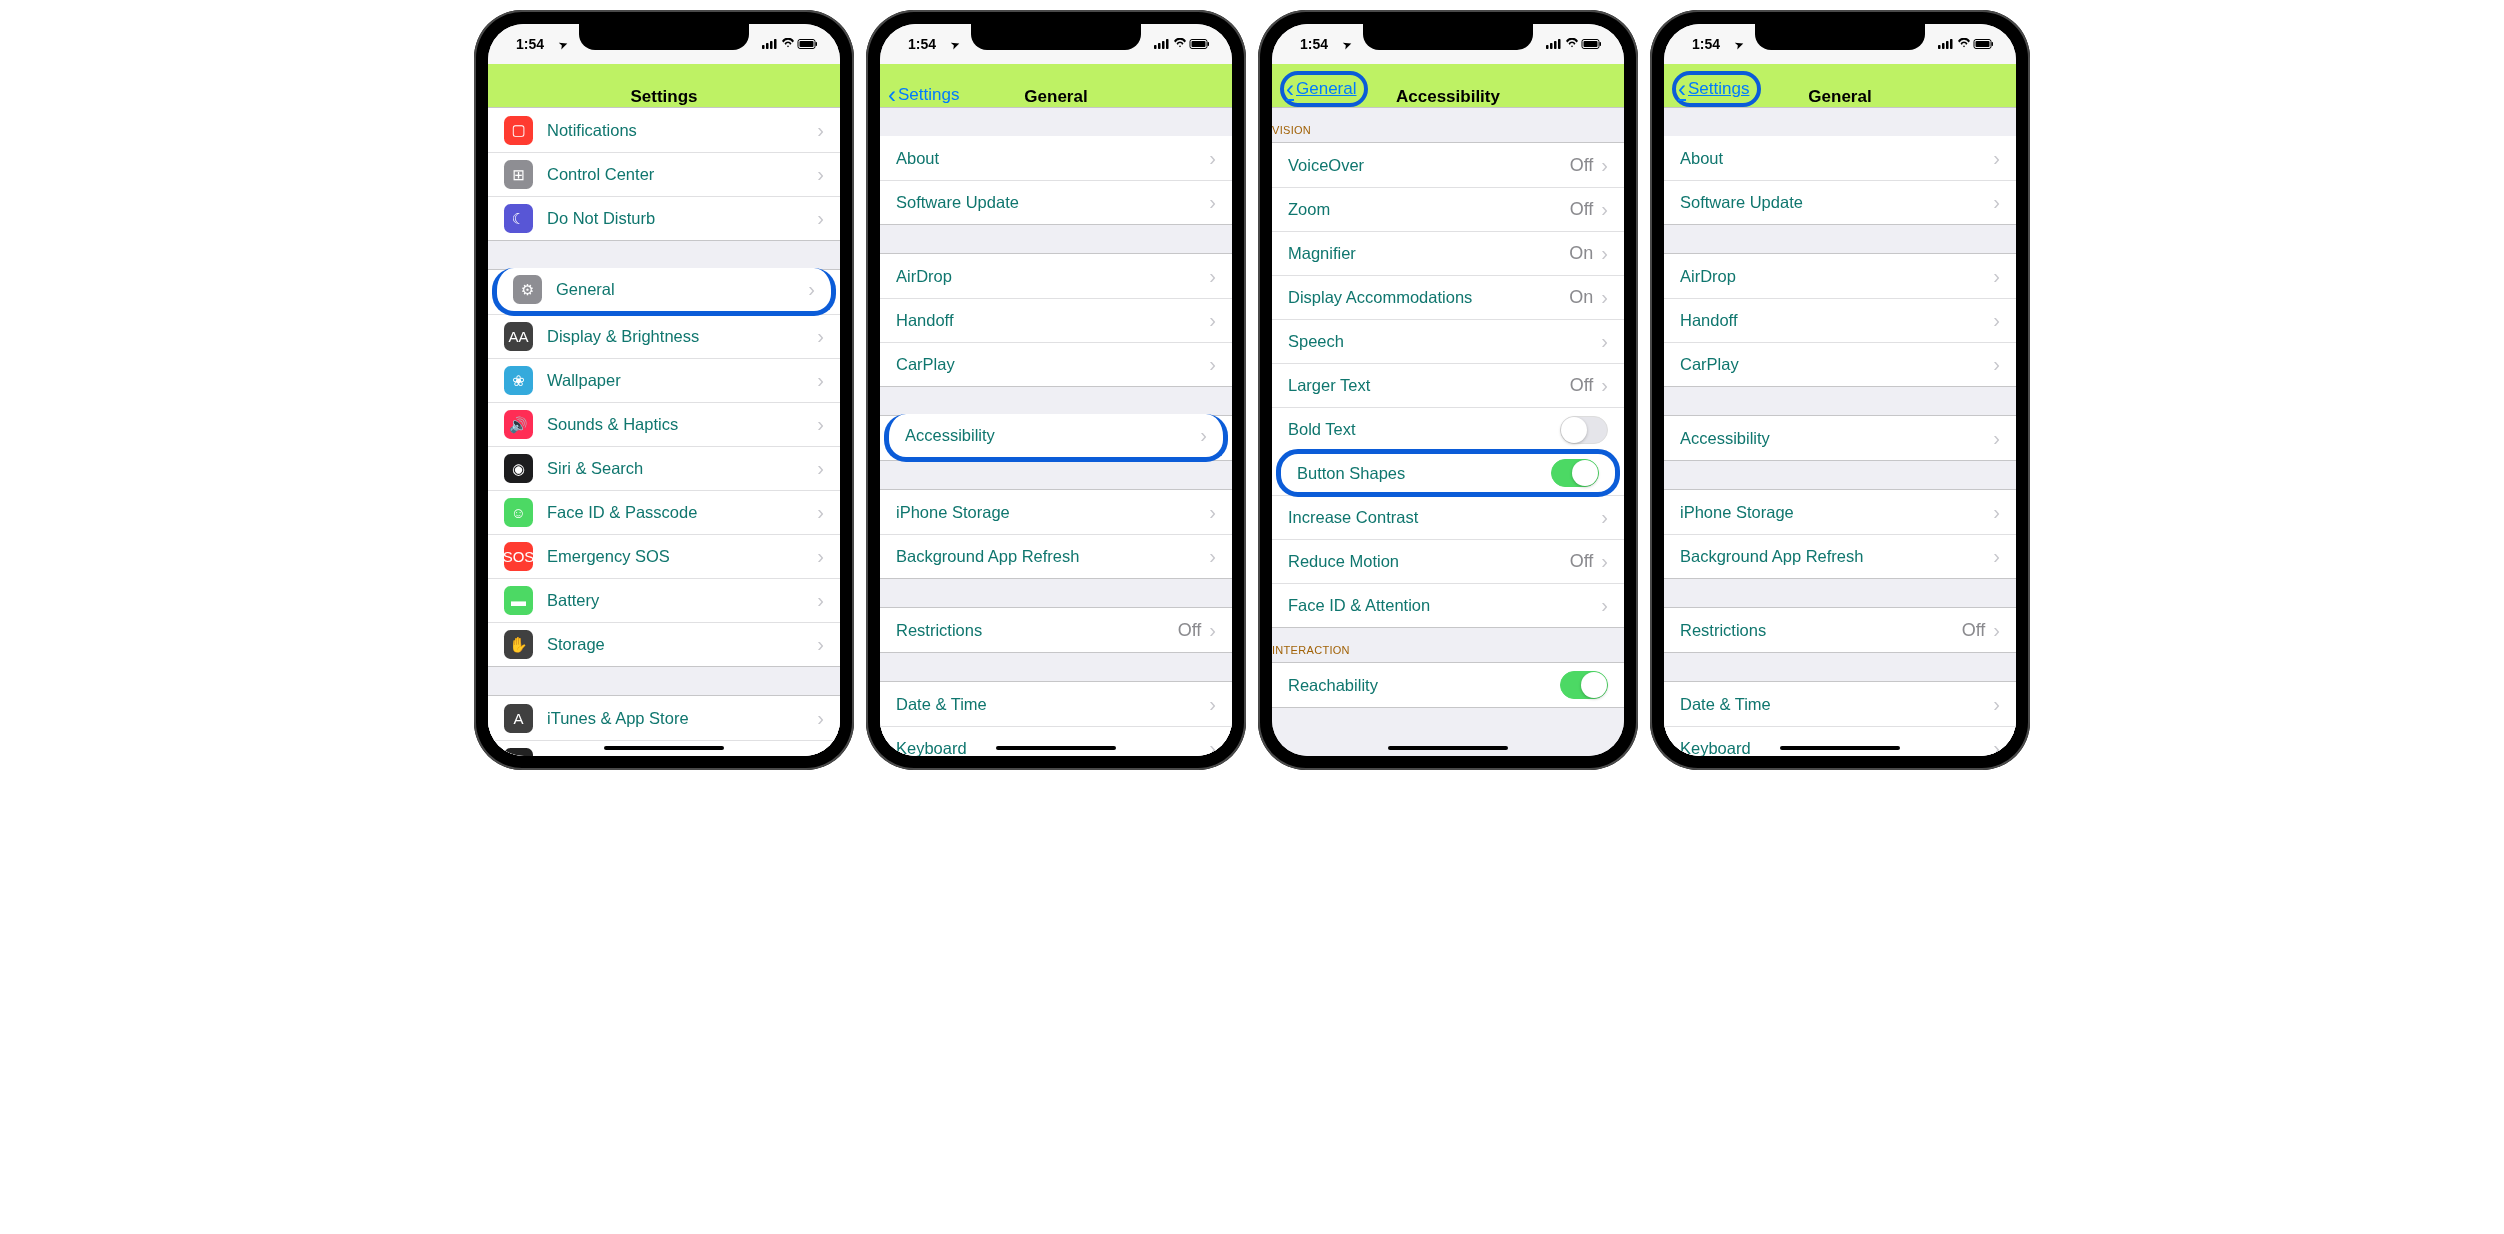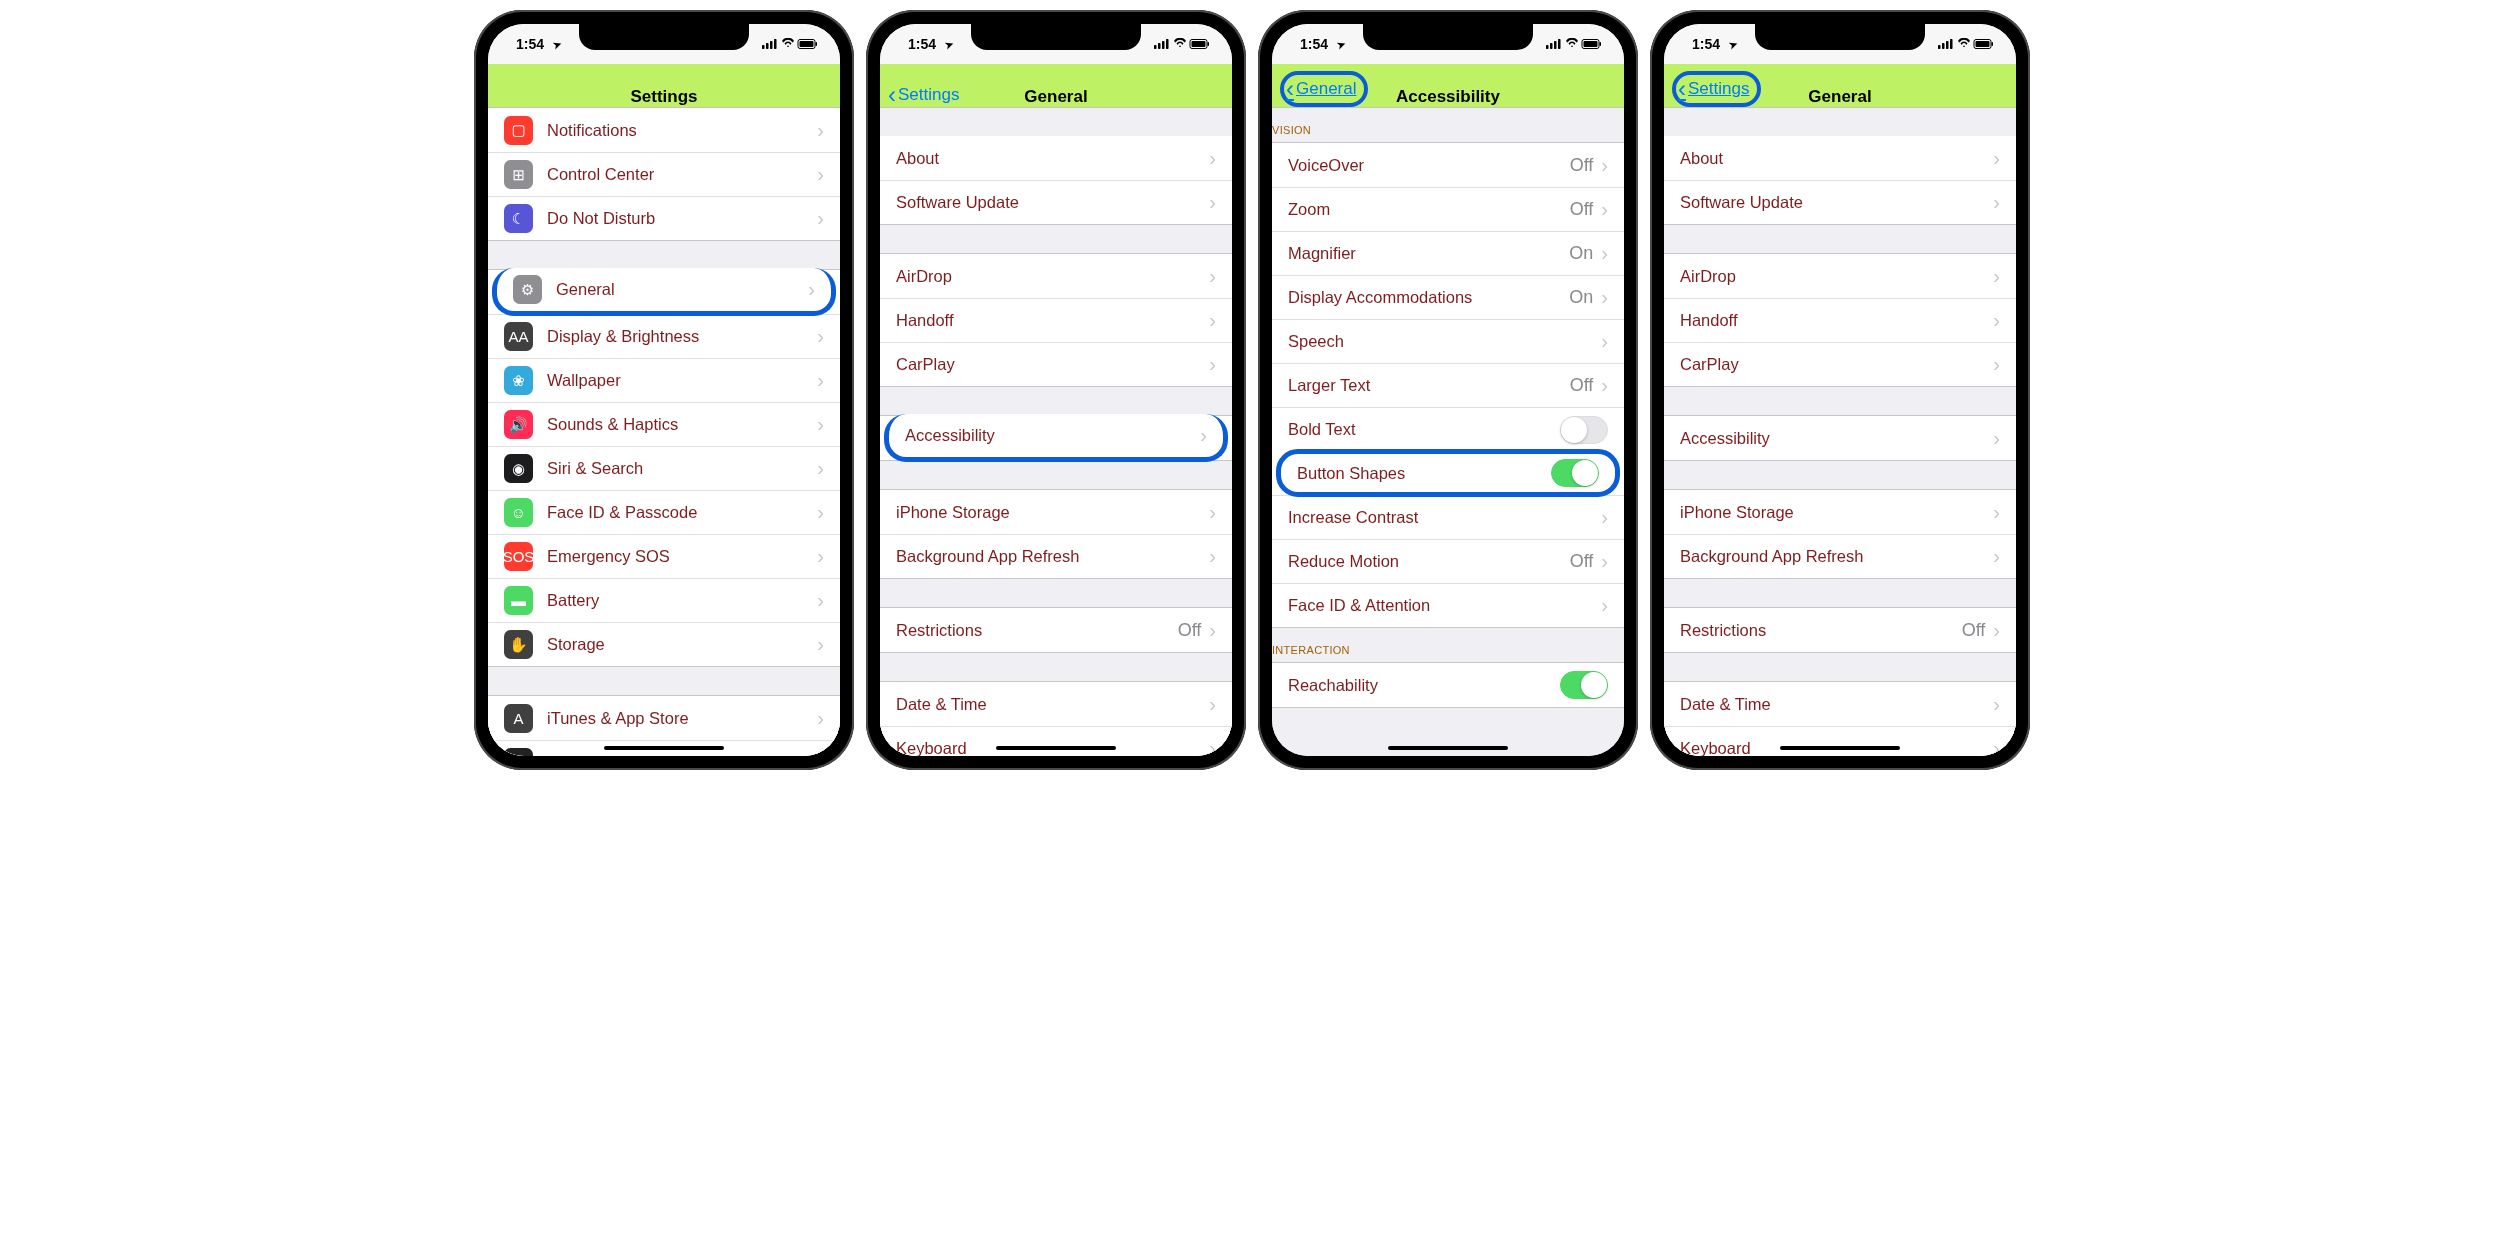--- a/index.html
+++ b/index.html
@@ -15,21 +15,21 @@
 }
 .notch {
   position: absolute; top: 0; left: 50%; transform: translateX(-50%);
   width: 170px; height: 26px; background: #000;
   border-bottom-left-radius: 16px; border-bottom-right-radius: 16px; z-index: 30;
 }
 .statusbar {
   height: 40px; display: flex; justify-content: space-between; align-items: center;
   padding: 0 22px 0 28px; font-size: 14px; font-weight: 600; background: #f7f7f7;
 }
-.sb-left { display: flex; align-items: center; gap: 9px; }
+.sb-left { display: flex; align-items: center; gap: 15px; }
 .sb-right { display: flex; align-items: center; gap: 4px; }
 .navbar {
   height: 44px; background: #bef264; border-bottom: 1px solid #c6c6c8;
   display: flex; align-items: flex-end; justify-content: center; position: relative;
 }
 .nav-title { font-size: 17px; font-weight: 600; color: #000; }
 .nav-back {
   position: absolute; left: 8px; display: flex; align-items: center; gap: 2px;
   color: #007aff; font-size: 17px;
 }
@@ -45,21 +45,21 @@
 
 .row {
   display: flex; align-items: center; padding: 0 16px; height: 44px;
   border-top: 0.5px solid #e0e0e2; position: relative; background: #fff;
 }
 .row:first-child { border-top: none; }
 .row .icon {
   width: 29px; height: 29px; border-radius: 6.5px; margin-right: 14px;
   display: flex; align-items: center; justify-content: center; font-size: 15px; color: #fff; flex-shrink: 0;
 }
-.row .label { flex: 1; font-size: 16.5px; color: #7f1d1d; }
+.row .label { flex: 1; font-size: 16.5px; color: #0f766e; }
 .row .detail { font-size: 18px; color: #8a8a8e; margin-right: 8px; }
 .row .chev { color: #c7c7cc; font-size: 20px; }
 .highlight-row {
   border: 5px solid #0b5cd8; border-radius: 22px; margin: -2px 4px;
   z-index: 5; height: 48px;
 }
 .toggle {
   width: 48px; height: 28px; border-radius: 14px; background: #e5e5ea; position: relative;
   border: 1px solid #ddd;
 }

